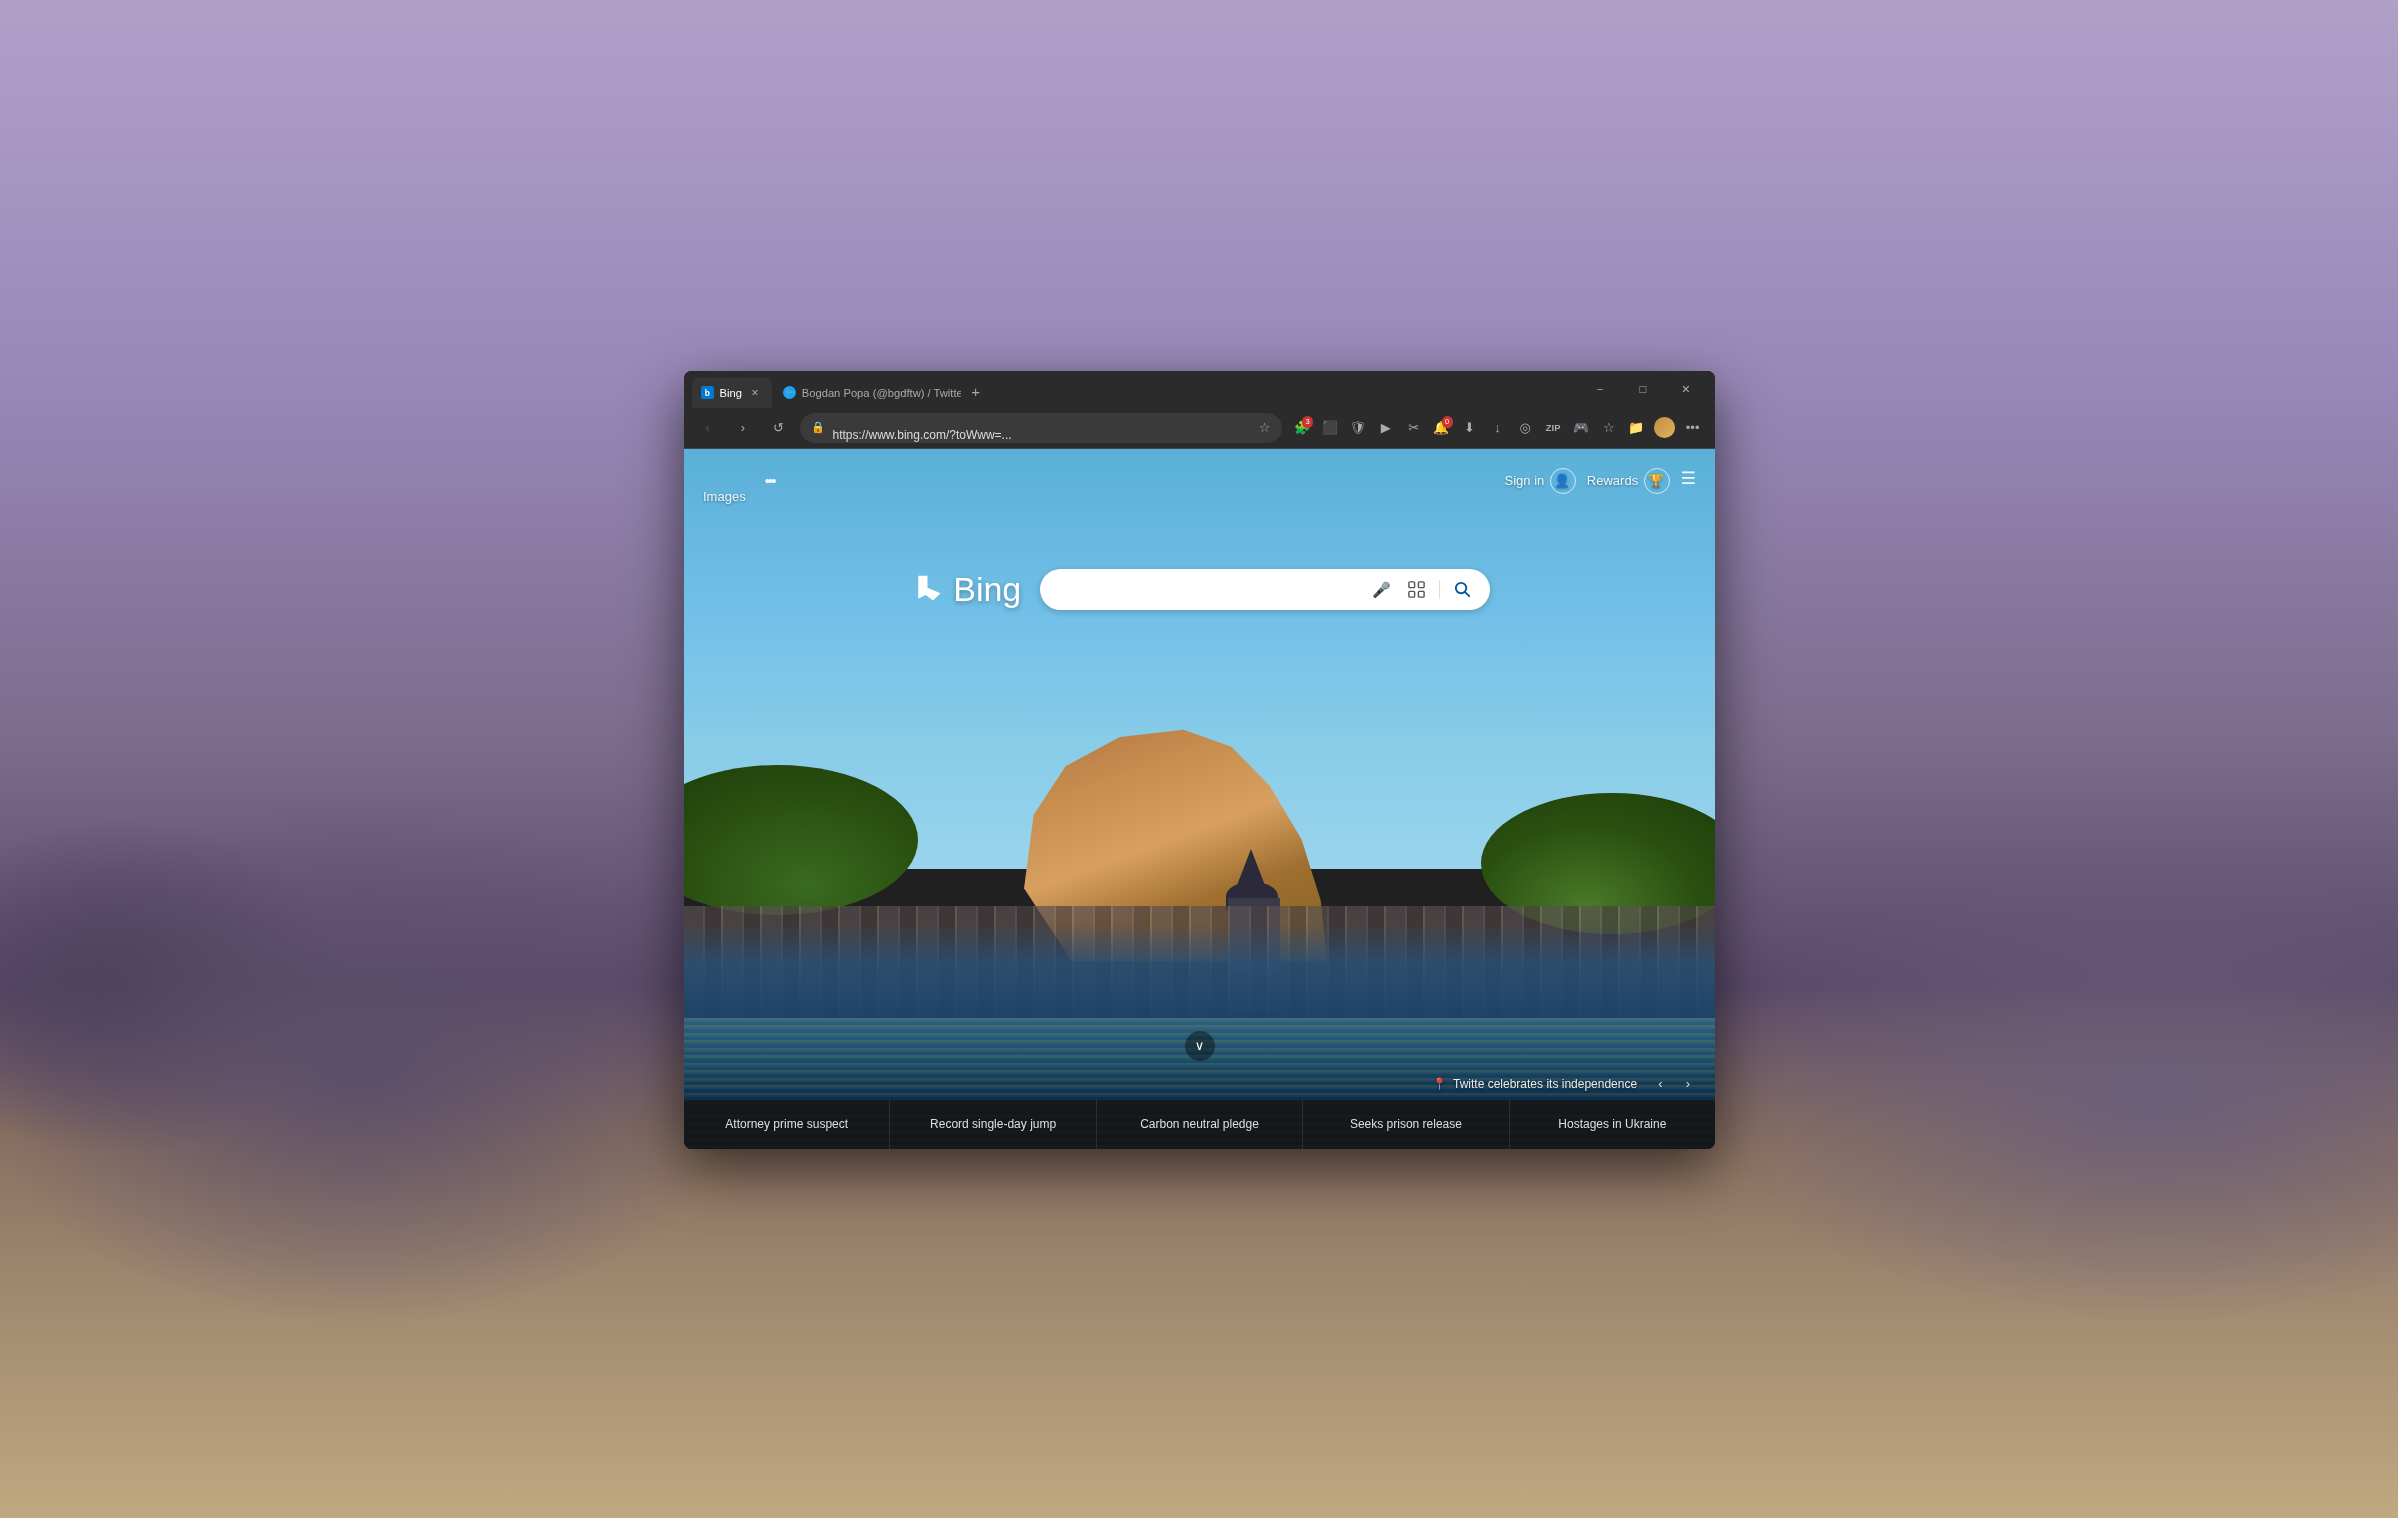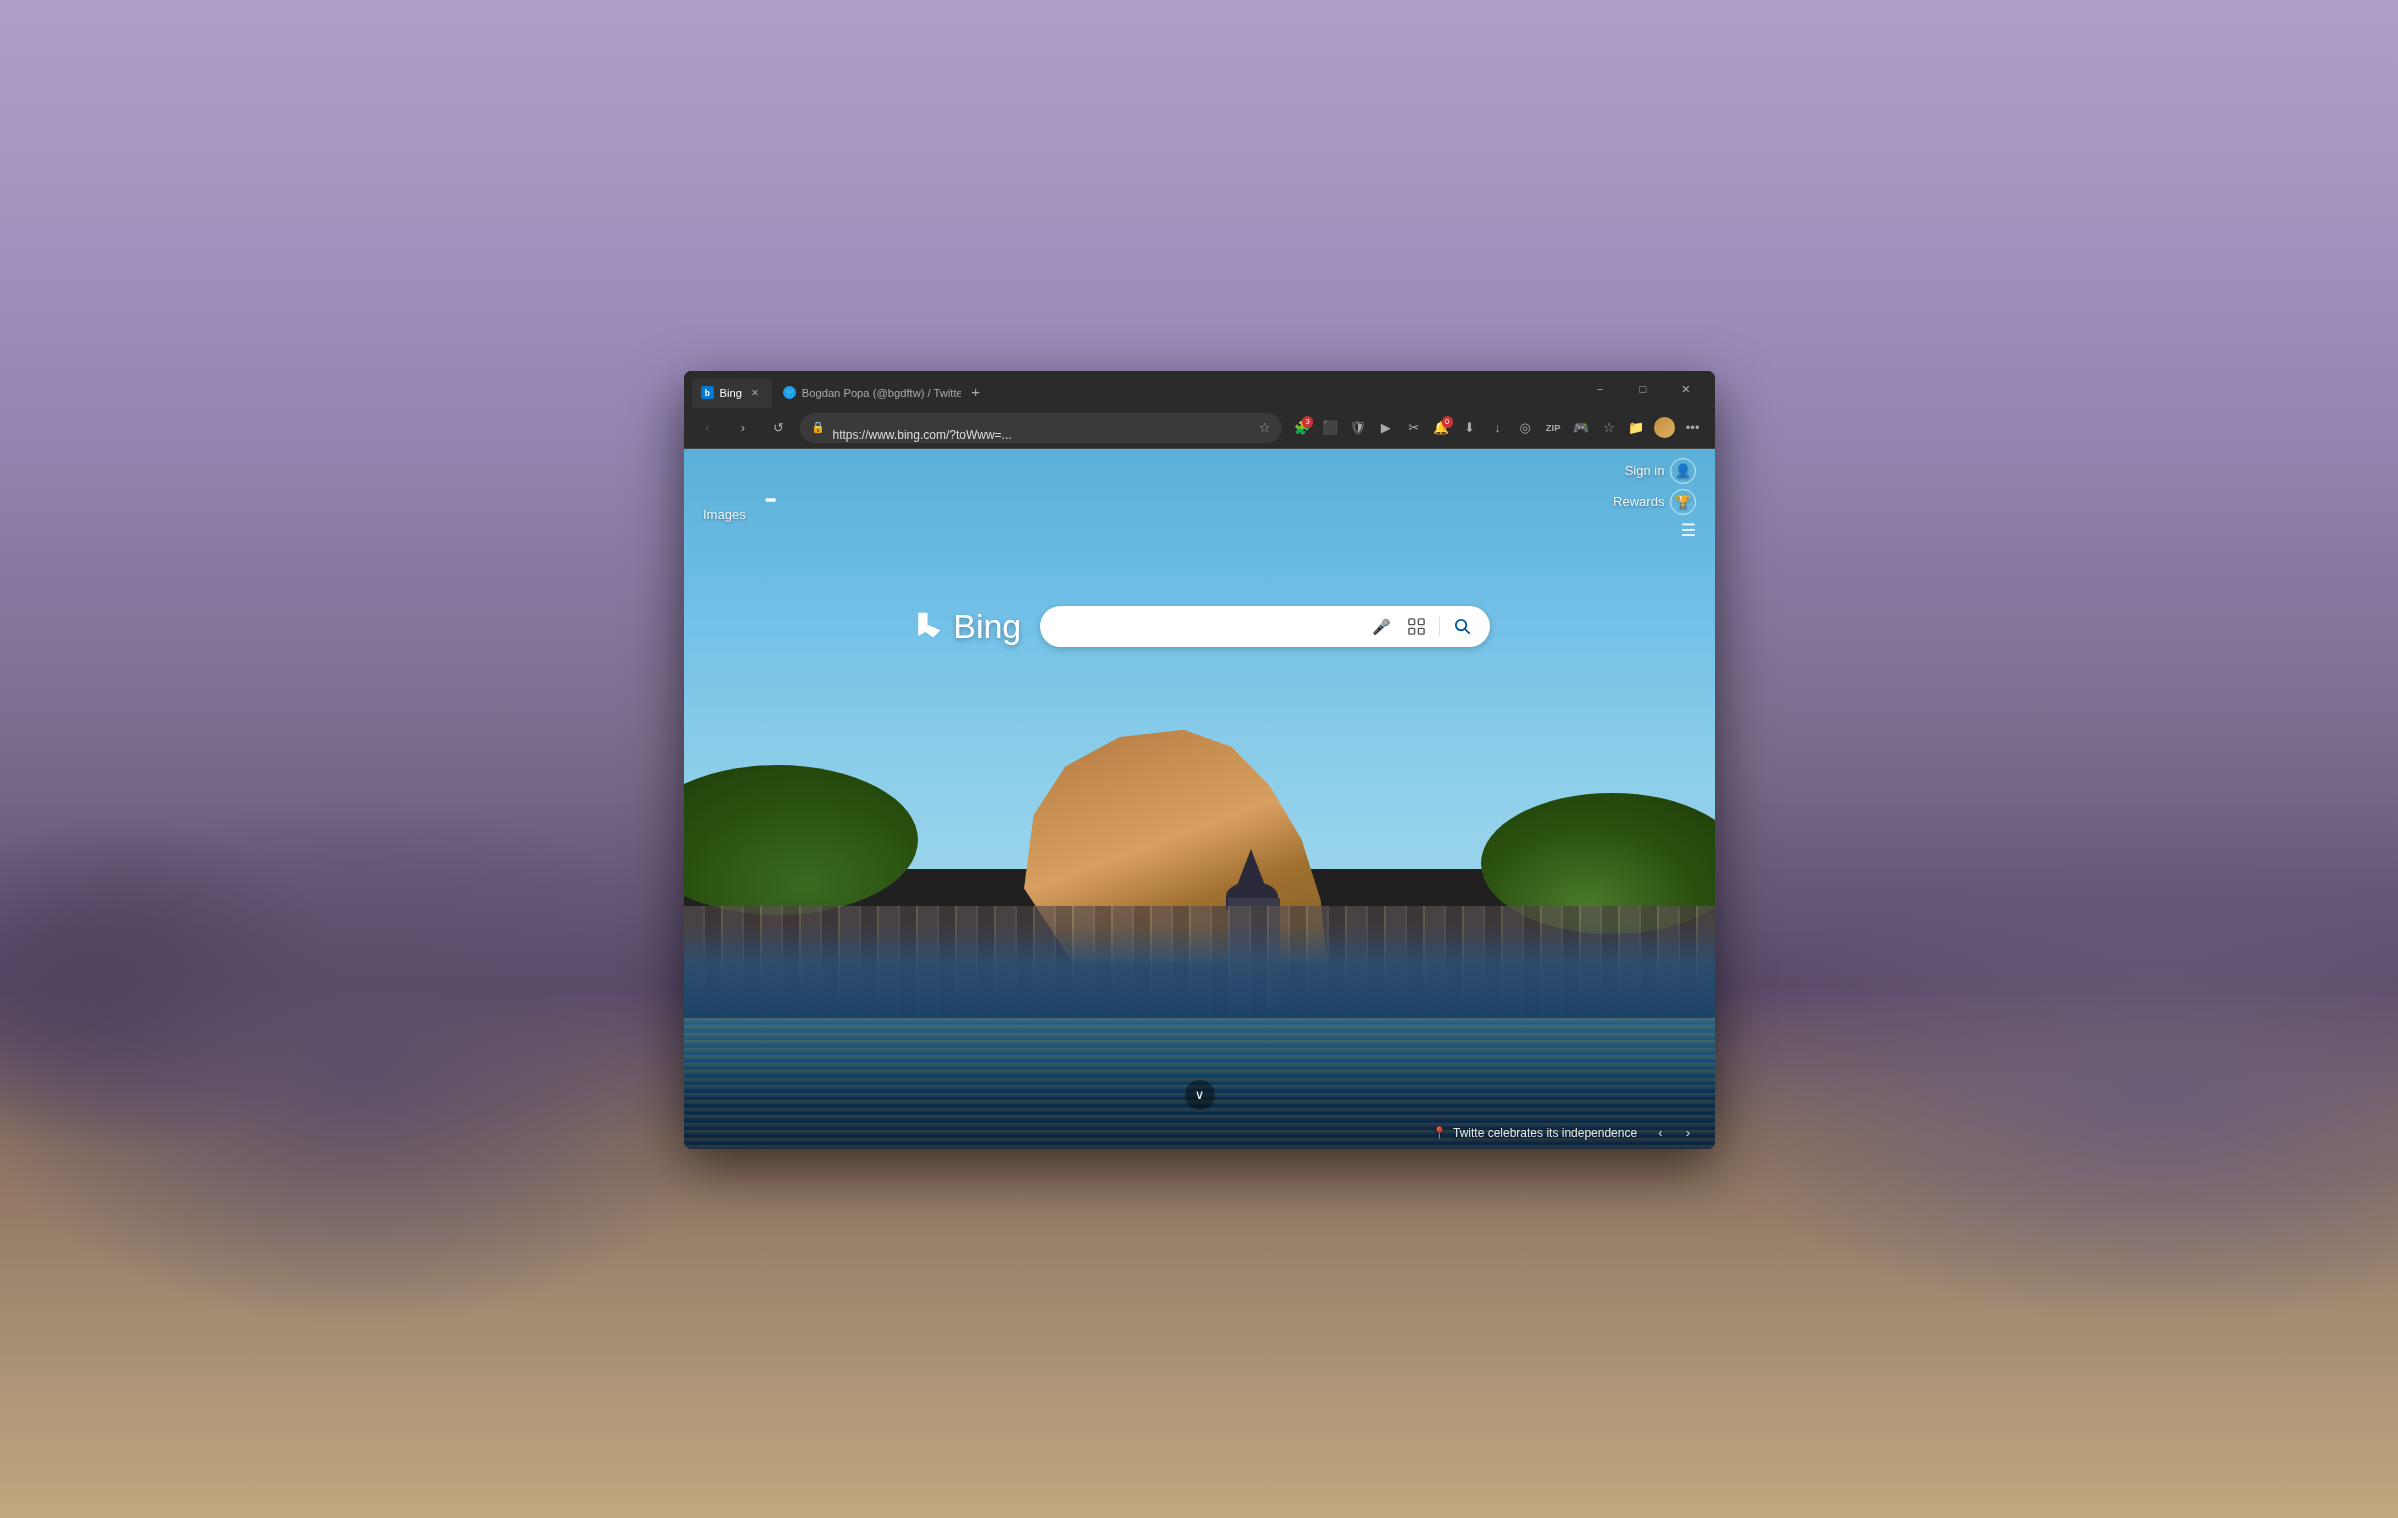--- a/index.html
+++ b/index.html
@@ -234,23 +234,22 @@
     }
     .bing-nav-dots {
       color: rgba(255,255,255,0.9);
       font-size: 15px;
       cursor: pointer;
       letter-spacing: -1.9px;
     }
     .bing-nav-right {
       margin-left: auto;
       display: flex;
-      align-items: flex-end;
-      gap: 5px;
-      flex-direction: column;
+      align-items: flex-start;
+      gap: 11px;
     }
     .sign-in-btn {
       display: flex;
       align-items: center;
       gap: 5.6px;
       color: rgba(255,255,255,0.9);
       font-size: 13px;
       cursor: pointer;
       text-shadow: 0 0.9px 2.8px rgba(0,0,0,0.4);
     }
@@ -704,17 +703,24 @@
         <div class="location-info">
           <span>📍</span>
           <span>Twitte celebrates its independence</span>
         </div>
         <div class="location-nav">
           <div class="location-nav-btn">‹</div>
           <div class="location-nav-btn">›</div>
         </div>
       </div>
 
+      <div class="news-bar">
+        <div class="news-item">Attorney prime suspect</div>
+        <div class="news-item">Record single-day jump</div>
+        <div class="news-item">Carbon neutral pledge</div>
+        <div class="news-item">Seeks prison release</div>
+        <div class="news-item">Hostages in Ukraine</div>
+      </div>
     </div>
 
   </div>
 </div>
 
 
 </body></html>

